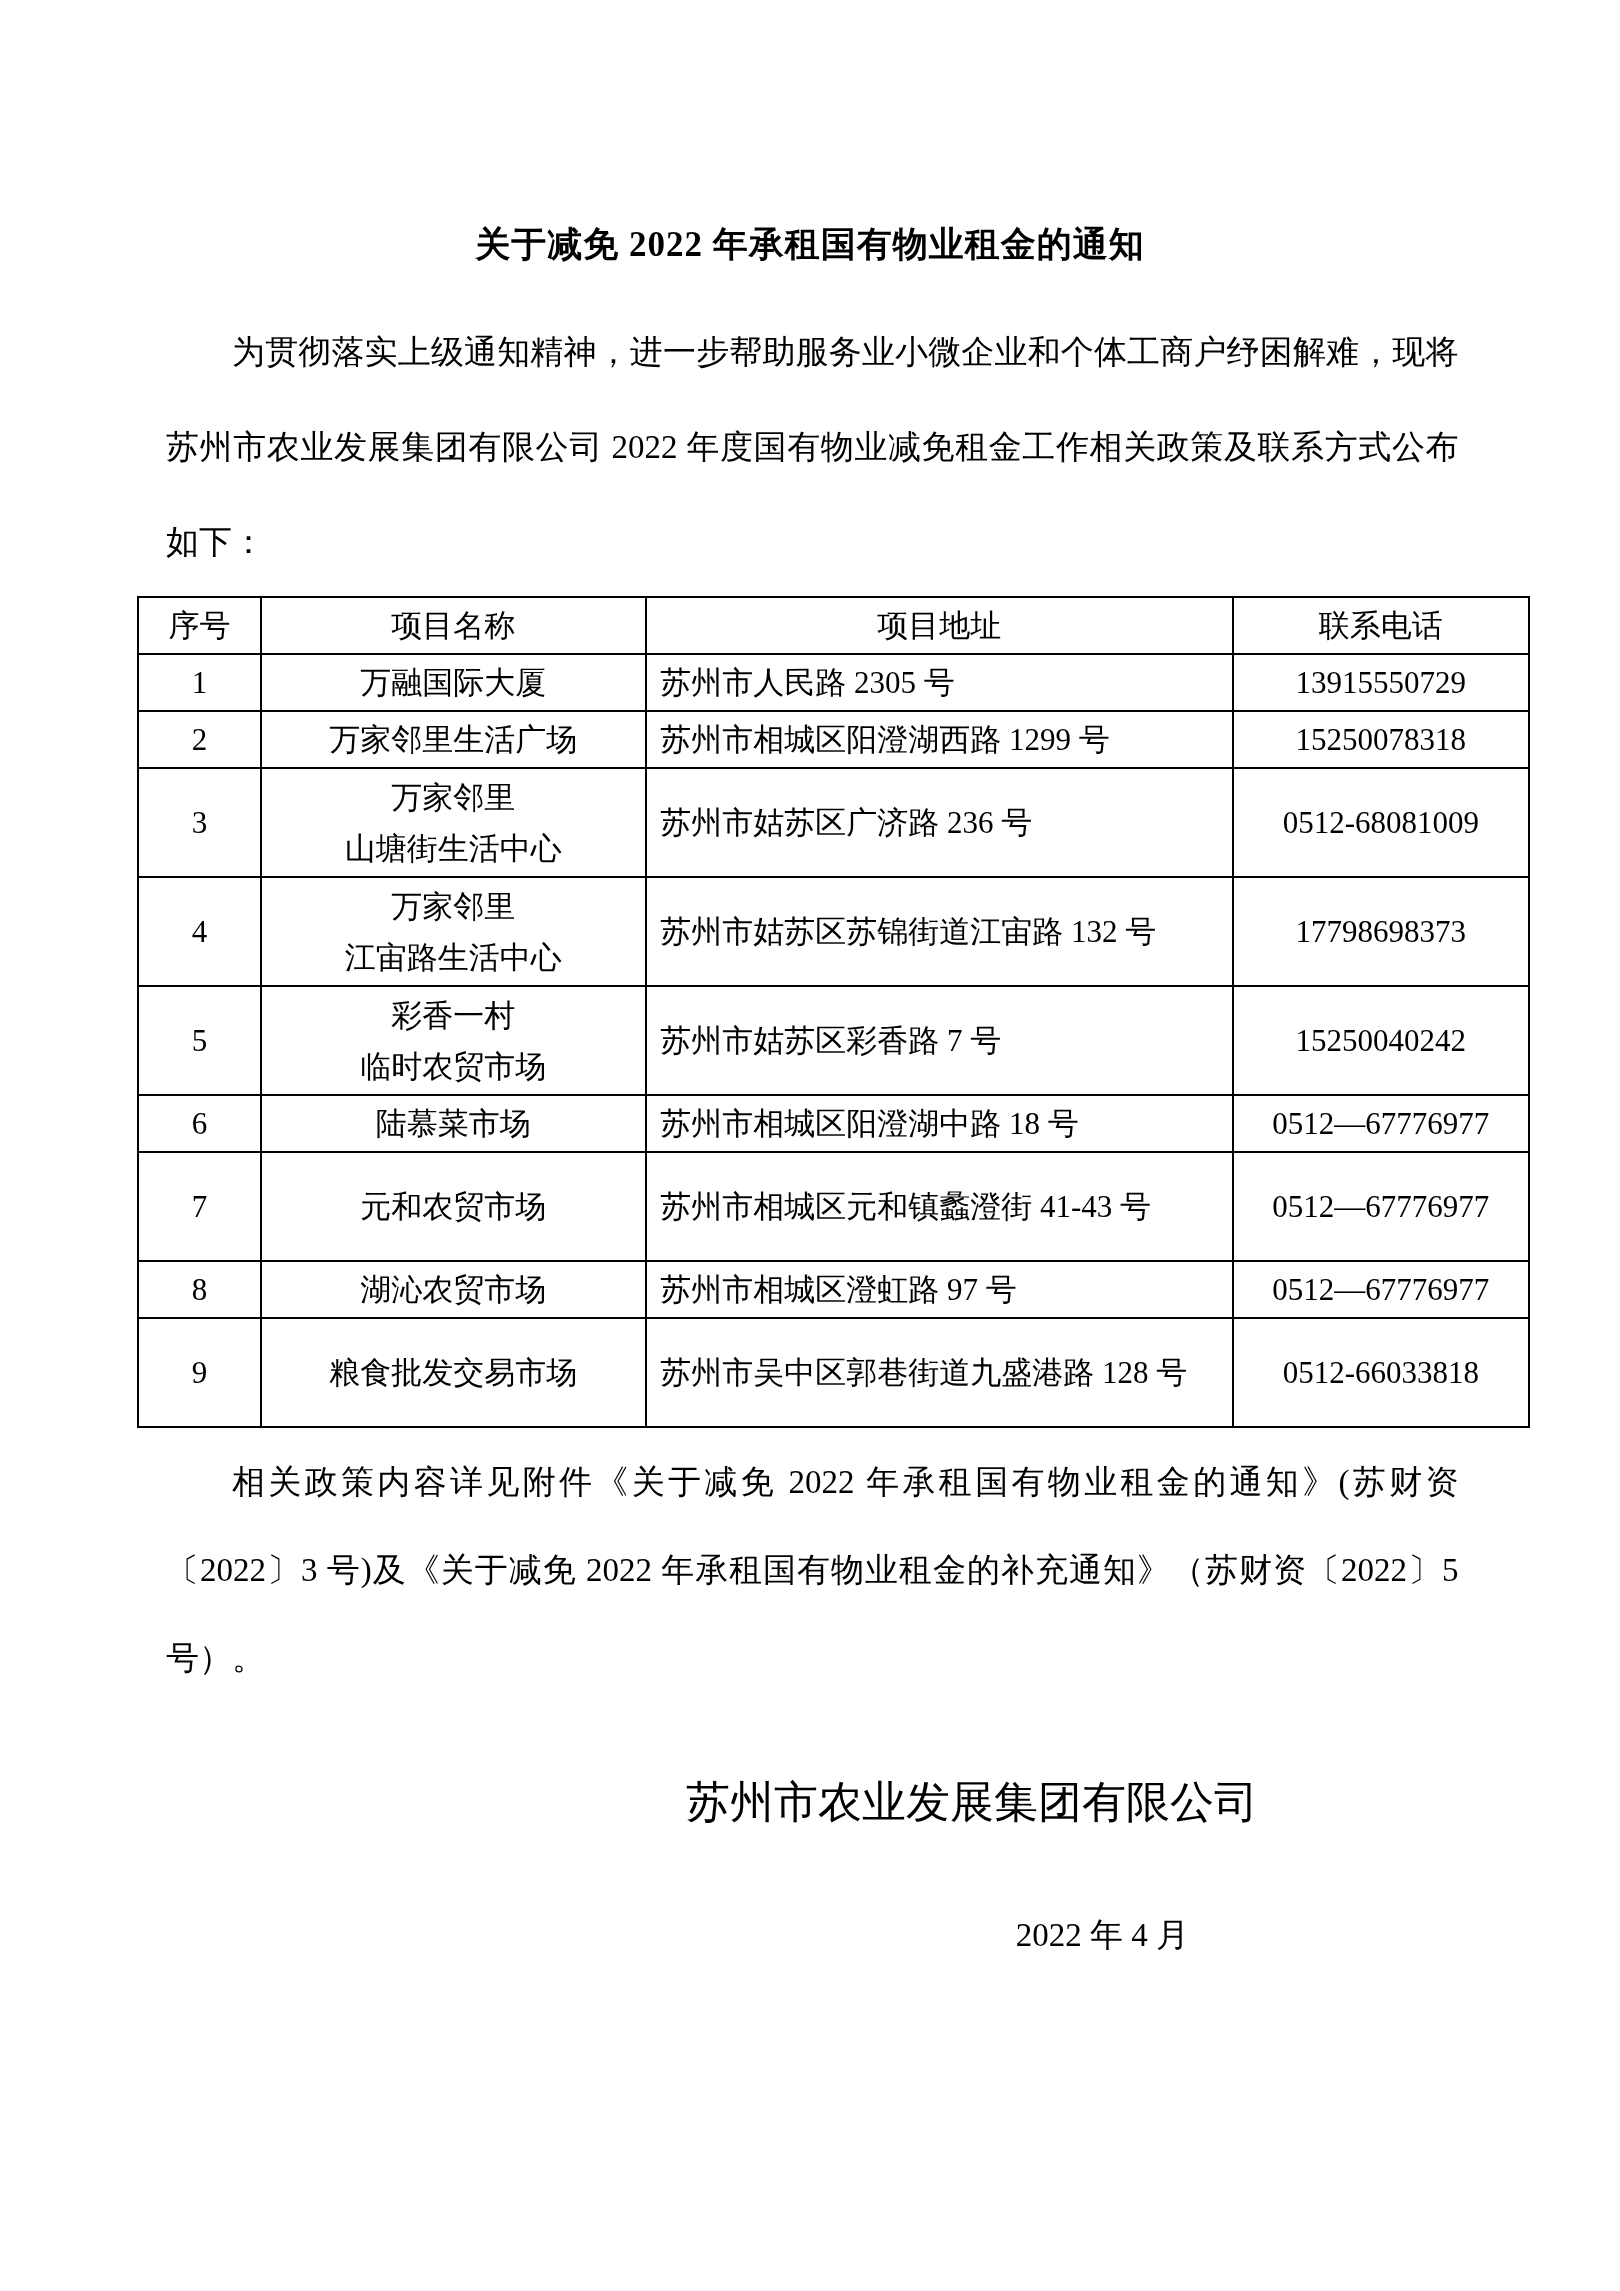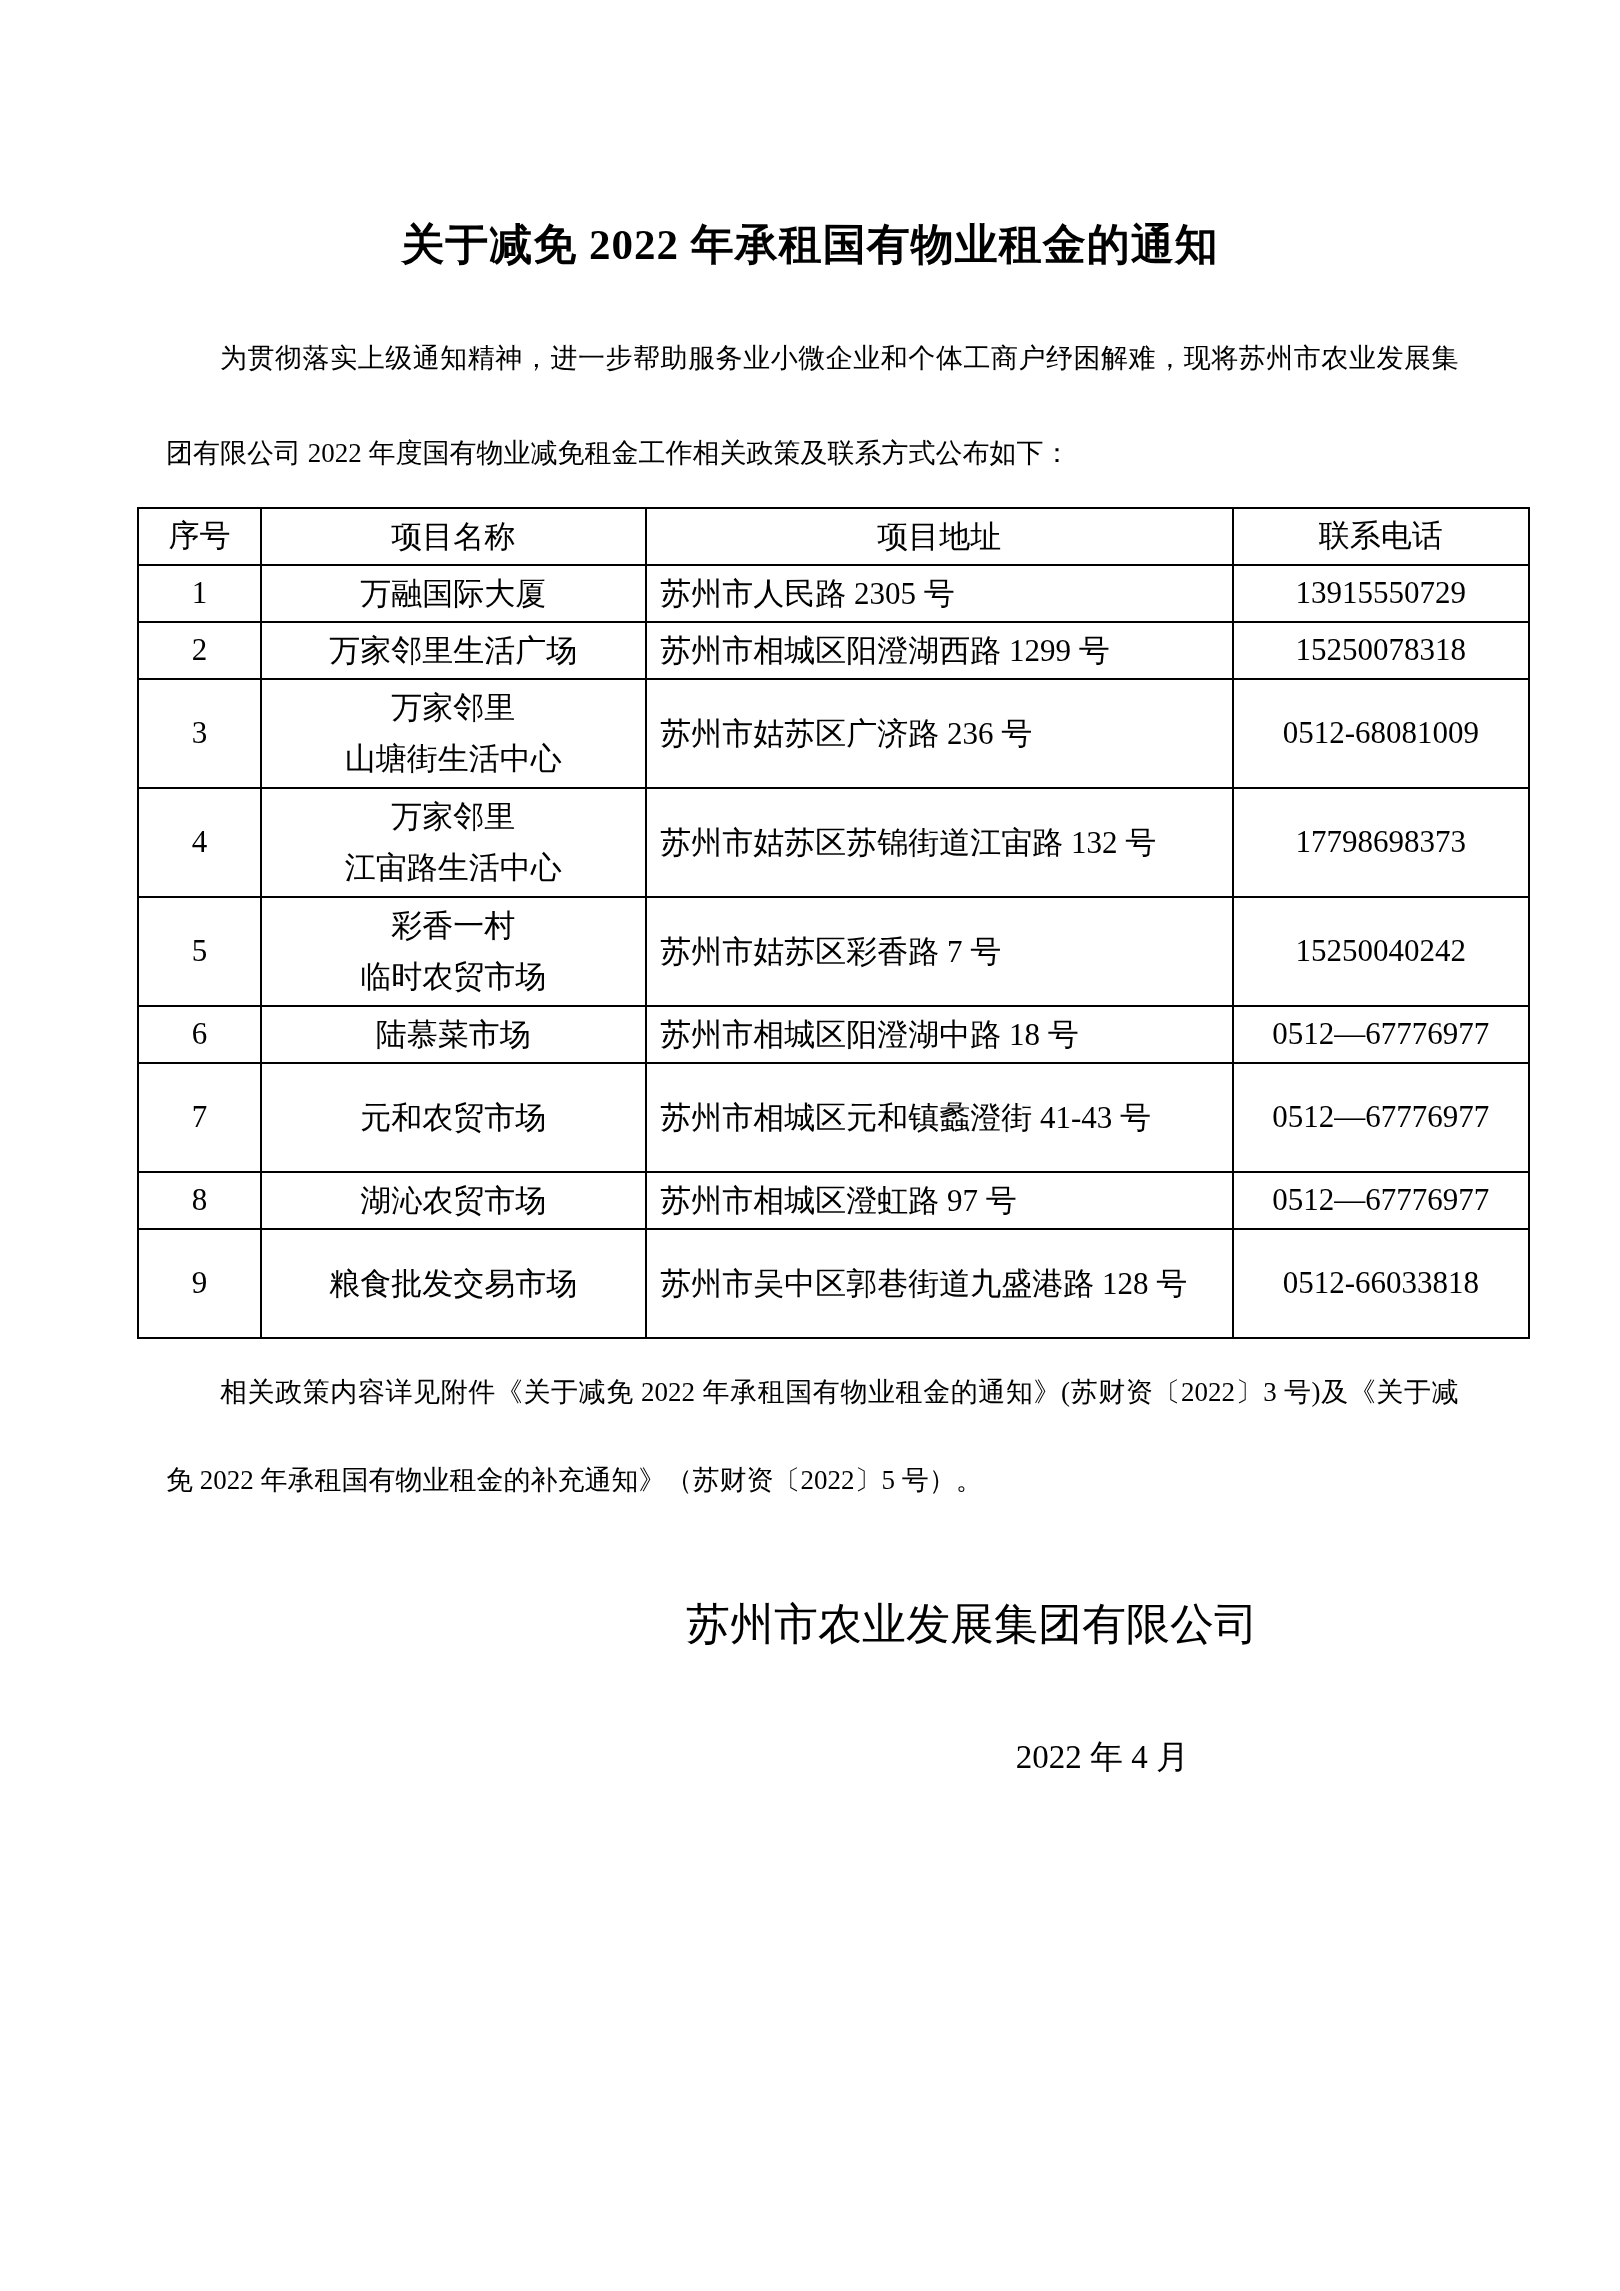--- a/index.html
+++ b/index.html
@@ -15,28 +15,28 @@
     height: 2292px;
     background: #ffffff;
     overflow: hidden;
   }
   .content {
     width: 1346px;
     margin: 0 auto;
   }
   .doc-title {
     margin-top: 208px;
-    font-size: 43px;
+    font-size: 35px;
     line-height: 74px;
     font-weight: bold;
     text-align: center;
     letter-spacing: 1px;
   }
   .para {
-    font-size: 27px;
+    font-size: 33px;
     line-height: 95px;
     text-align: justify;
     text-indent: 2em;
     padding: 0 24.5px 0 29px;
     margin: 0;
   }
   .intro {
     margin-top: 19.6px;
   }
   .projects-table {

